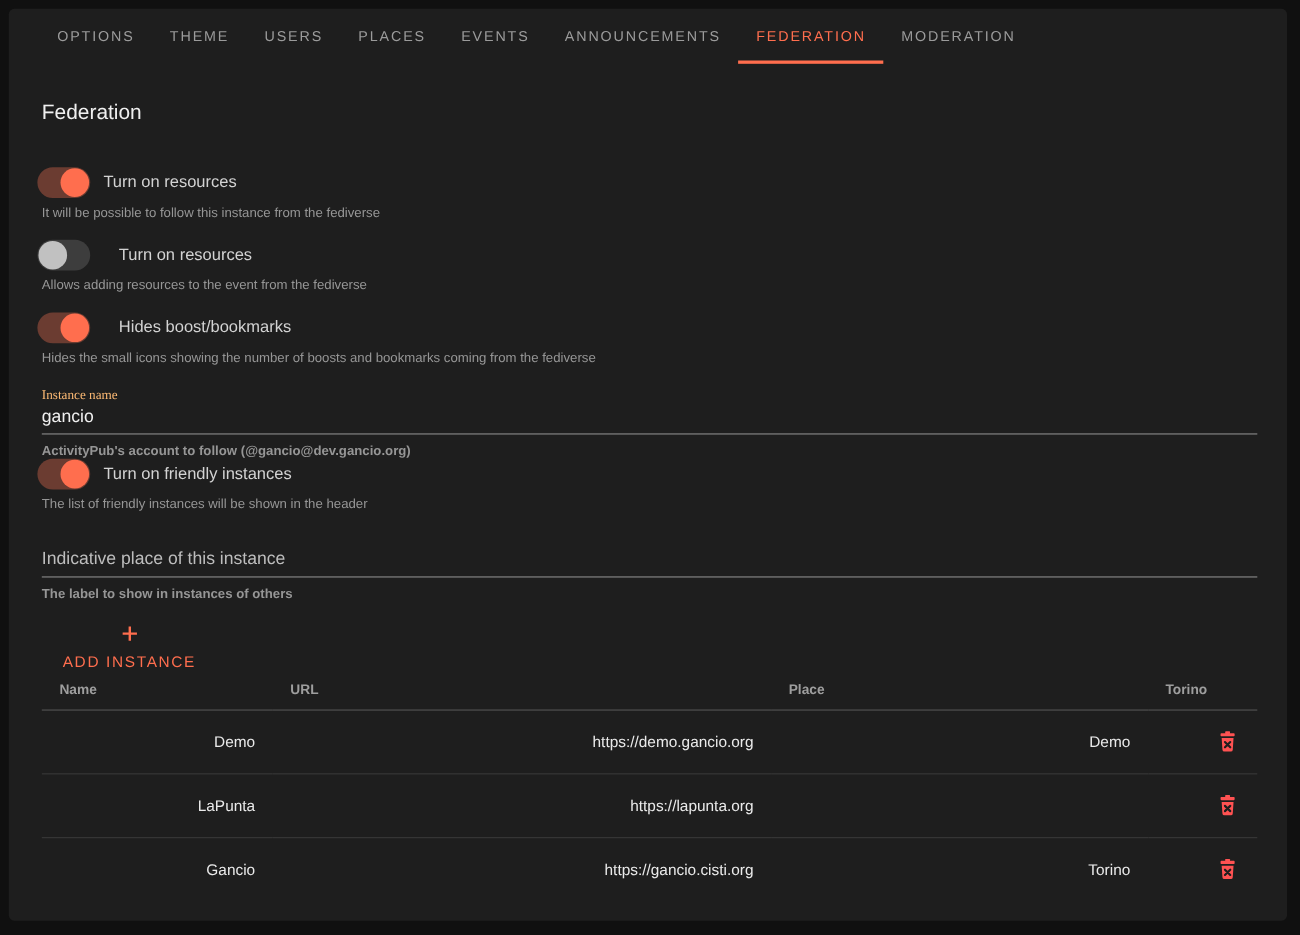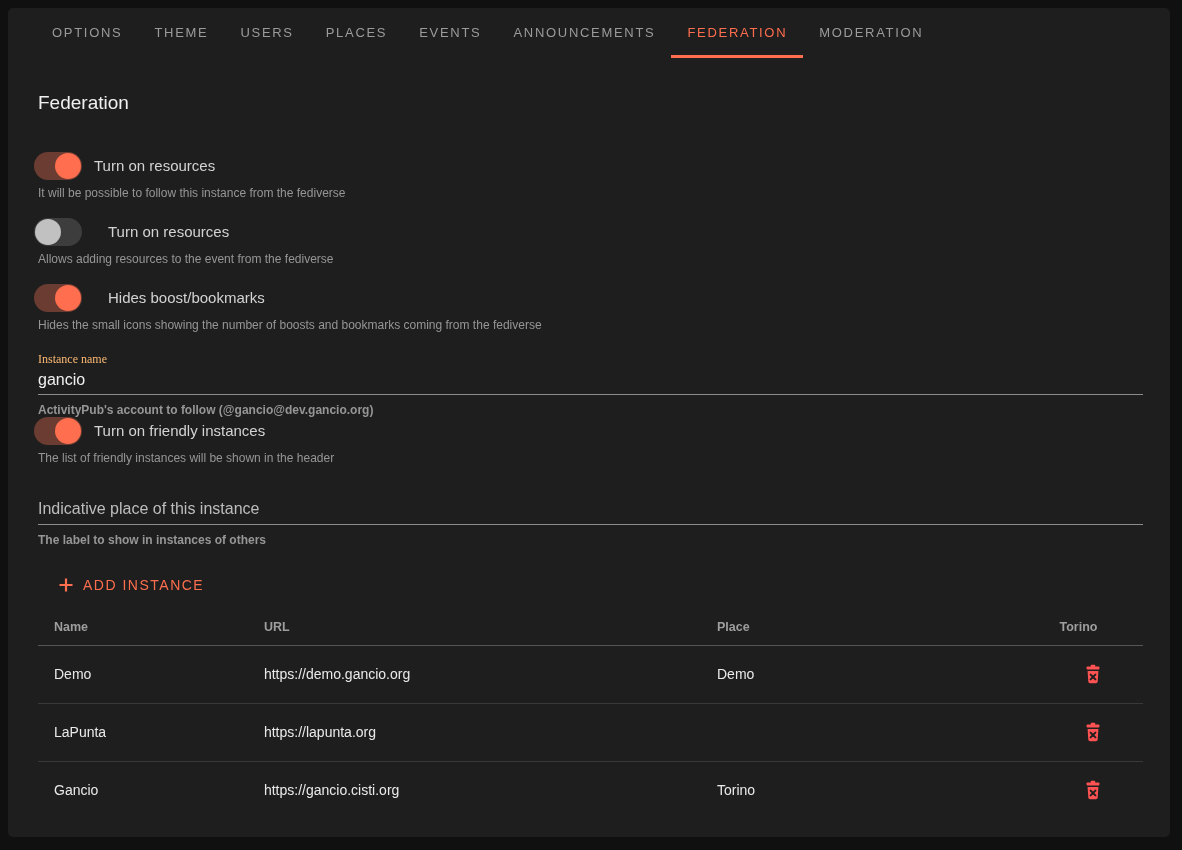--- a/index.html
+++ b/index.html
@@ -67,32 +67,33 @@
   .field.place .field-input{font-size:16px;color:#bdbdbd;padding:0 0 4px 0;line-height:22px;}
   .field.place .field-input::placeholder{color:#bdbdbd;opacity:1;}
   .field .hint{margin-top:8px;font-weight:bold;}
   .switch-row.friendly{}
   
   .add-btn{
     display:inline-flex;align-items:center;gap:8px;
     margin-top:20px;margin-left:3px;height:36px;padding:0 16px;
     background:transparent;border:none;cursor:pointer;border-radius:4px;
     color:var(--accent);font-size:14px;font-weight:500;letter-spacing:1.5px;
-    font-family:"Liberation Sans","DejaVu Sans",sans-serif;text-transform:uppercase;
+    font-family:"Liberation Sans","DejaVu Sans",sans-serif;text-transform:uppercase;flex-direction:column;
   }
   .plus-icon{display:inline-flex;}
   
   table.instances{width:100%;border-collapse:collapse;margin-top:6px;table-layout:fixed;}
   .instances th{
     text-align:left;font-size:12.5px;font-weight:700;color:#9e9e9e;
     height:36px;padding:0 16px;border-bottom:1px solid var(--head-border);
   }
   .instances td{
     font-size:14px;color:#eaeaea;height:48px;padding:16px 16px;
     border-bottom:1px solid var(--row-border);
+    text-align:right;
   }
   .instances tr:last-child td{border-bottom:none;}
   .col-name{width:19%;}
   .col-url{width:41%;}
   .col-place{width:31%;}
   .col-actions{width:9%;}
   .td-actions{text-align:center;}
   .trash-btn{background:transparent;border:none;cursor:pointer;padding:2px;line-height:0;border-radius:50%;}
 </style>
 </head>

